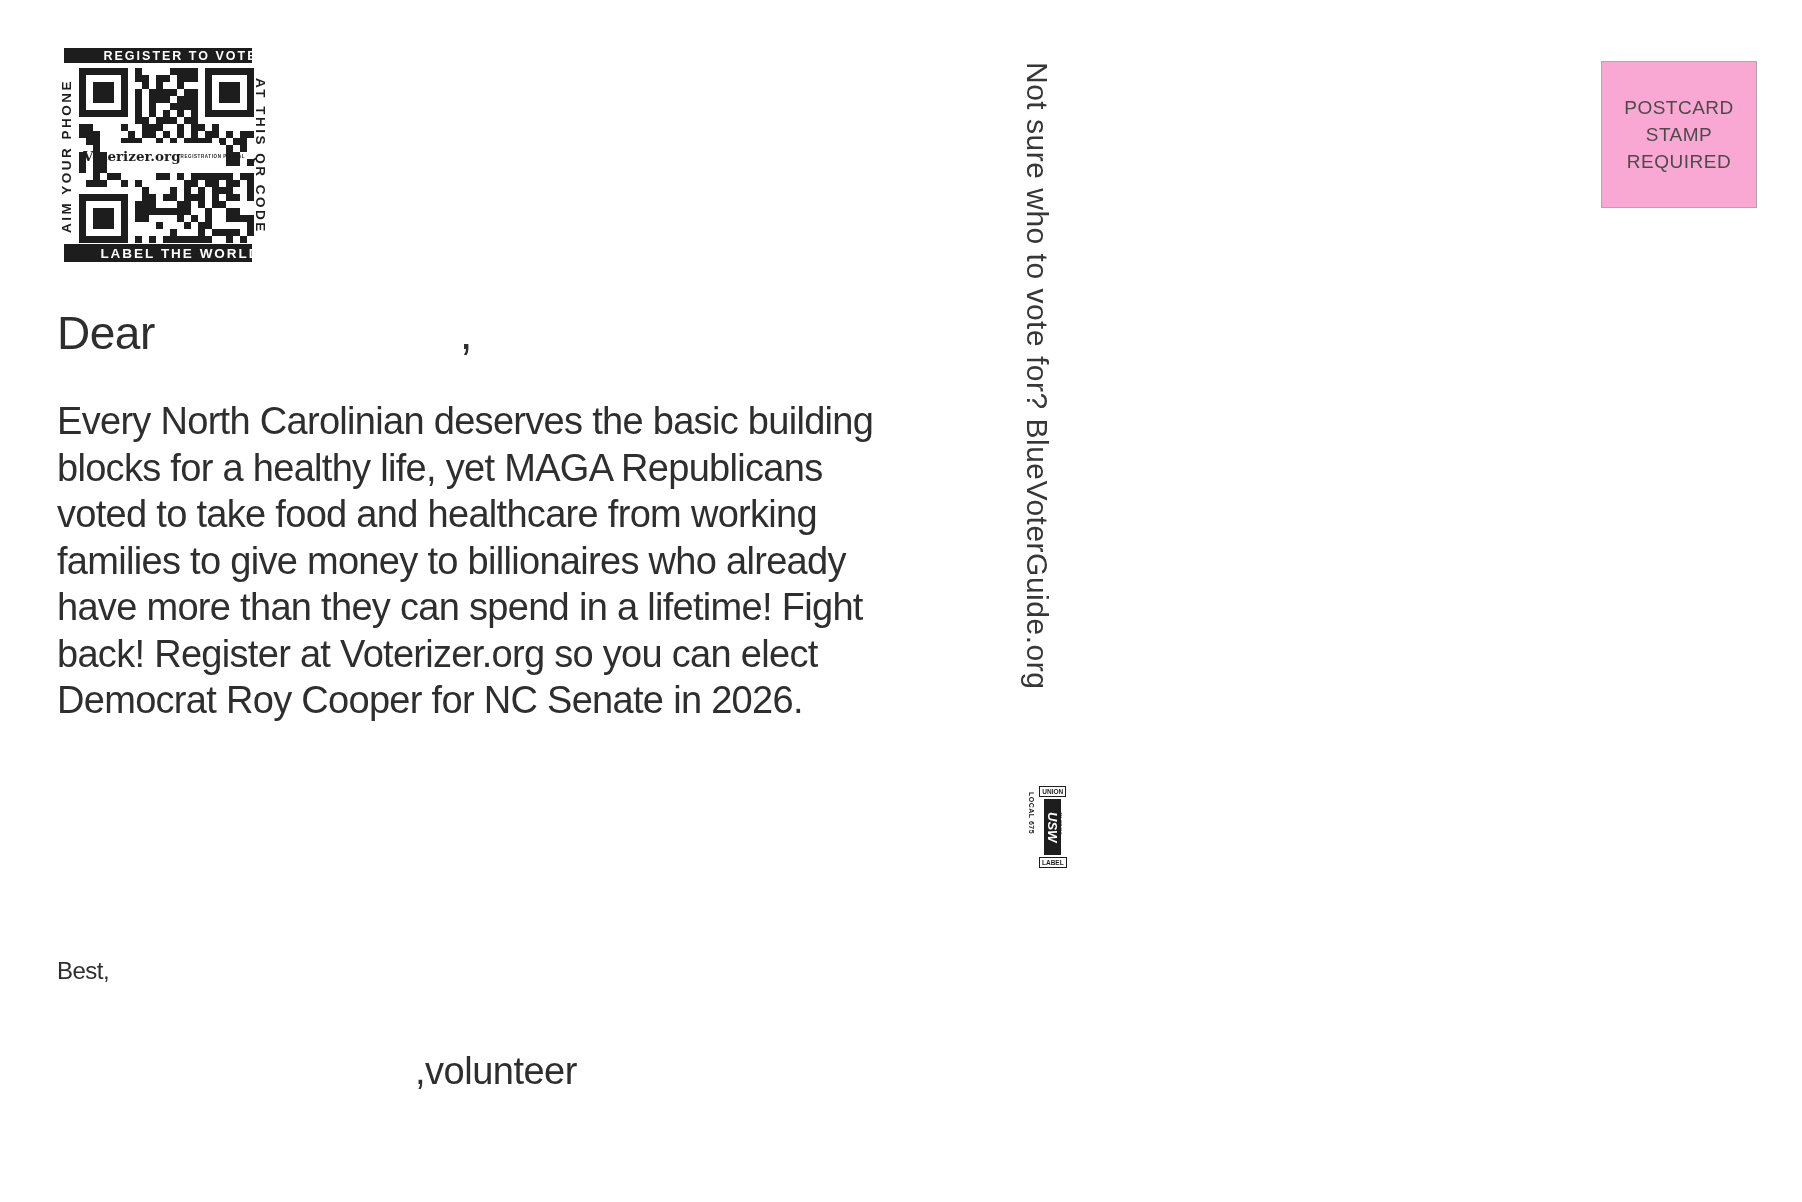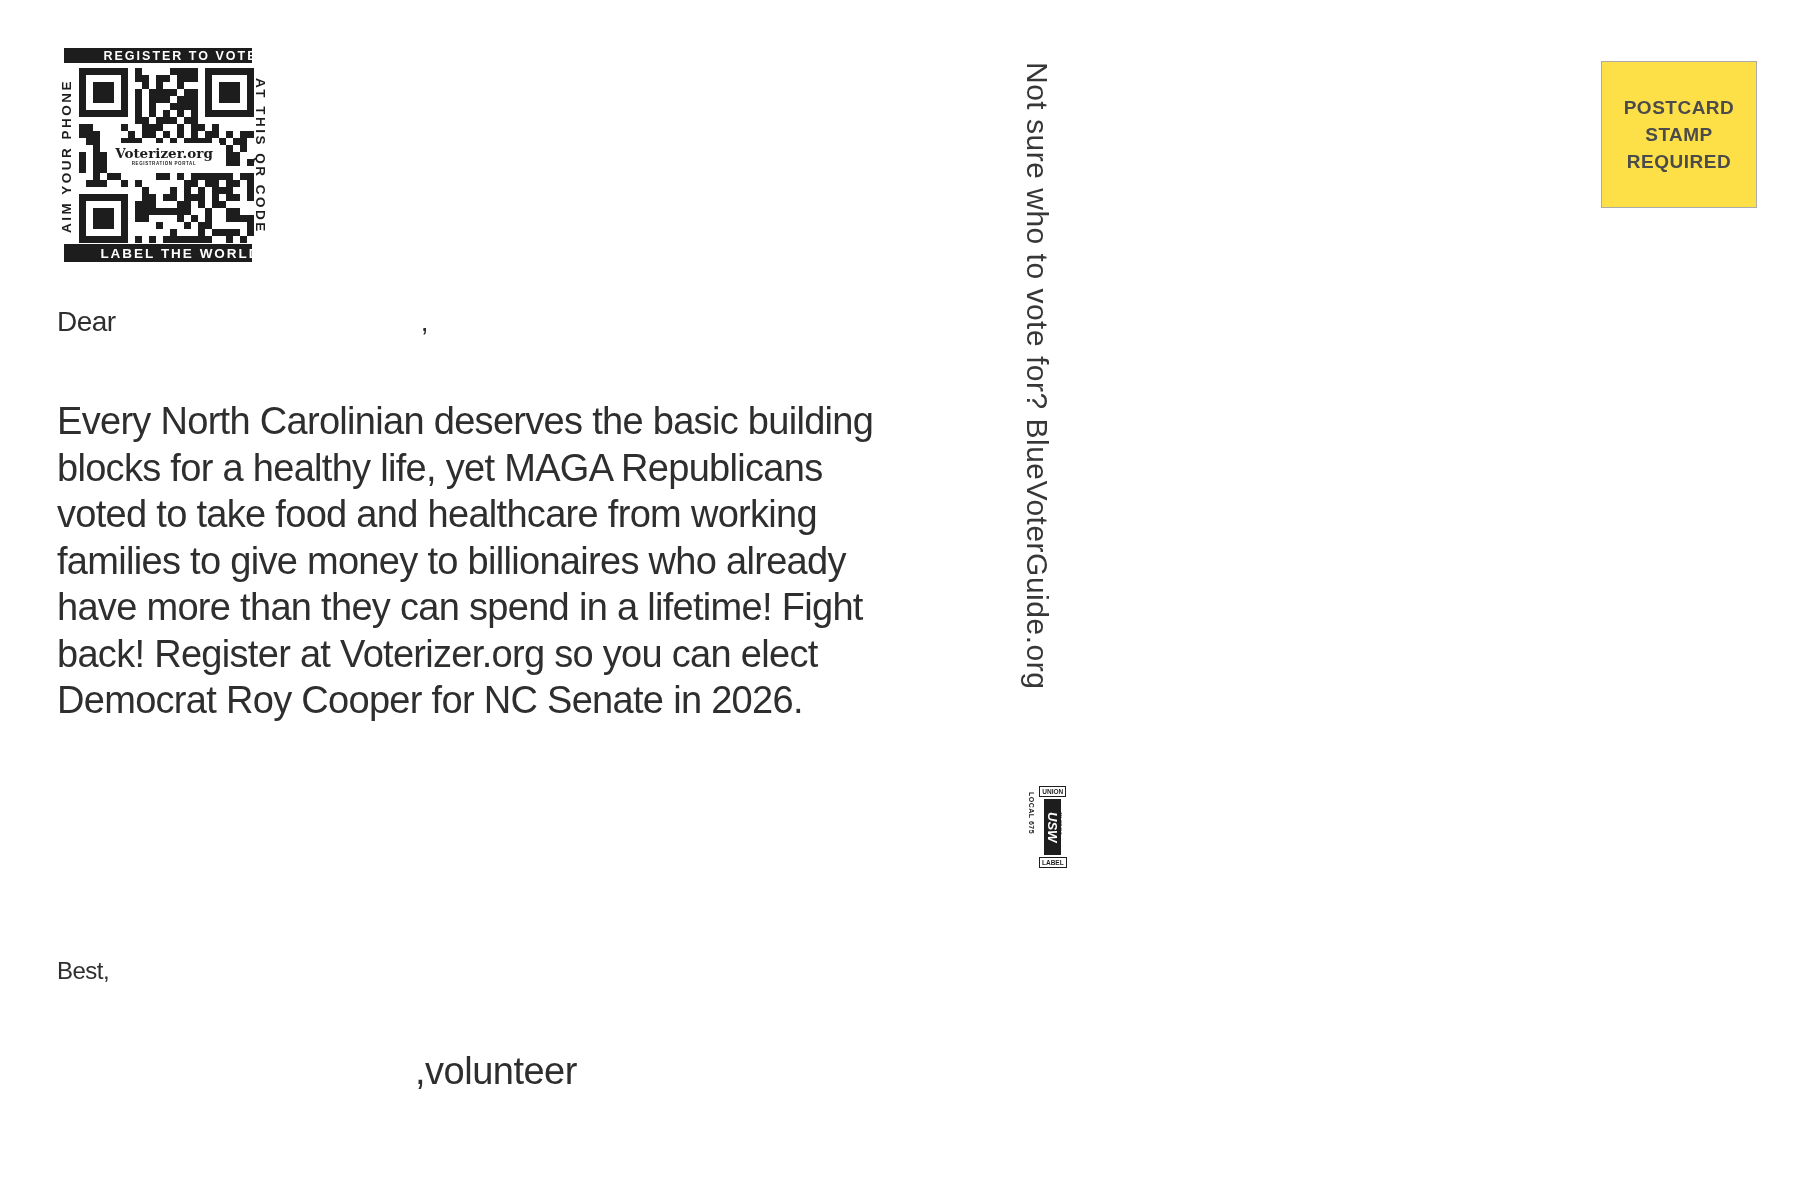--- a/index.html
+++ b/index.html
@@ -23,29 +23,29 @@
   .qr-side {
     top:68px; height:176px; width:22px;
     writing-mode:vertical-rl; text-orientation:mixed;
     font-weight:bold; font-size:13.5px; letter-spacing:2.5px; color:#1d1d1d;
     display:flex; align-items:center; justify-content:center; white-space:nowrap;
   }
   #qr-left-label  { left:55px; transform:rotate(180deg); }
   #qr-right-label { left:249px; }
   #qr-logo {
     left:108px; top:143px; width:112px; height:27px; background:#ffffff;
-    display:flex; flex-direction:column; align-items:center; justify-content:center;
+    display:flex; flex-direction:row; align-items:center; justify-content:center;
     text-align:center; color:#1d1d1d;
   }
   #qr-logo .brand { font-family:"DejaVu Serif", serif; font-weight:bold; font-size:13.5px; line-height:15px; white-space:nowrap; }
   #qr-logo .sub   { font-size:4.5px; font-weight:bold; letter-spacing:0.6px; line-height:6px; white-space:nowrap; }
 
   
   .ink { color:#2e2e2e; }
-  #greeting-line { left:57px; top:306px; font-size:28px; letter-spacing:-0.5px; white-space:nowrap;text-align:right; }
+  #greeting-line { left:57px; top:306px; font-size:46px; letter-spacing:-0.5px; white-space:nowrap;text-align:right; }
   #name-gap { display:inline-block; width:305px; }
   #letter-body {
     left:57px; top:398px; width:1000px;
     font-size:38px; line-height:46.5px; letter-spacing:-0.7px;
     white-space:pre-line;
   }
   #closing-line   { left:57px;  top:957px;  font-size:24px; letter-spacing:-0.5px; }
   #signature-line { left:415px; top:1050px; font-size:38px; letter-spacing:-0.5px; }
 
   
@@ -78,22 +78,22 @@
   }
   #union-affiliation {
     position:absolute; left:29px; top:26px; height:44px;
     writing-mode:vertical-rl; text-orientation:mixed;
     font-size:3.5px; font-weight:bold; white-space:nowrap;
   }
 
   
   #stamp-box {
     left:1601px; top:61px; width:156px; height:147px;
-    border:1.5px solid #ababab; background:#fde047;
-    display:flex; align-items:center; justify-content:center;font-weight:bold;
+    border:1.5px solid #ababab; background:#f9a8d4;
+    display:flex; align-items:center; justify-content:center;
   }
   #stamp-text {
     font-size:19px; line-height:27px; color:#4b4b4b; letter-spacing:0.5px;
     text-align:center; white-space:pre-line;
   }
 </style>
 </head>
 <body>
 
 <div class="abs qr-banner" id="qr-banner-top">REGISTER TO VOTE</div>

